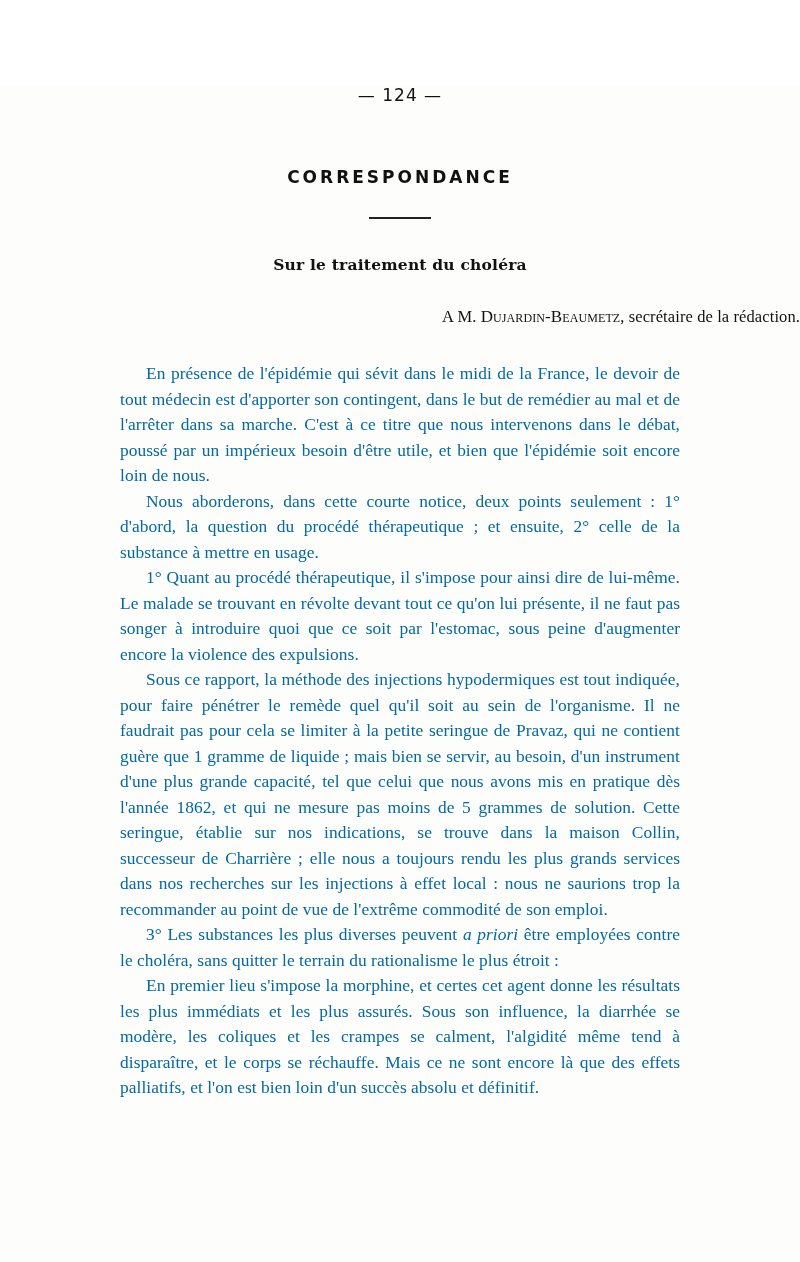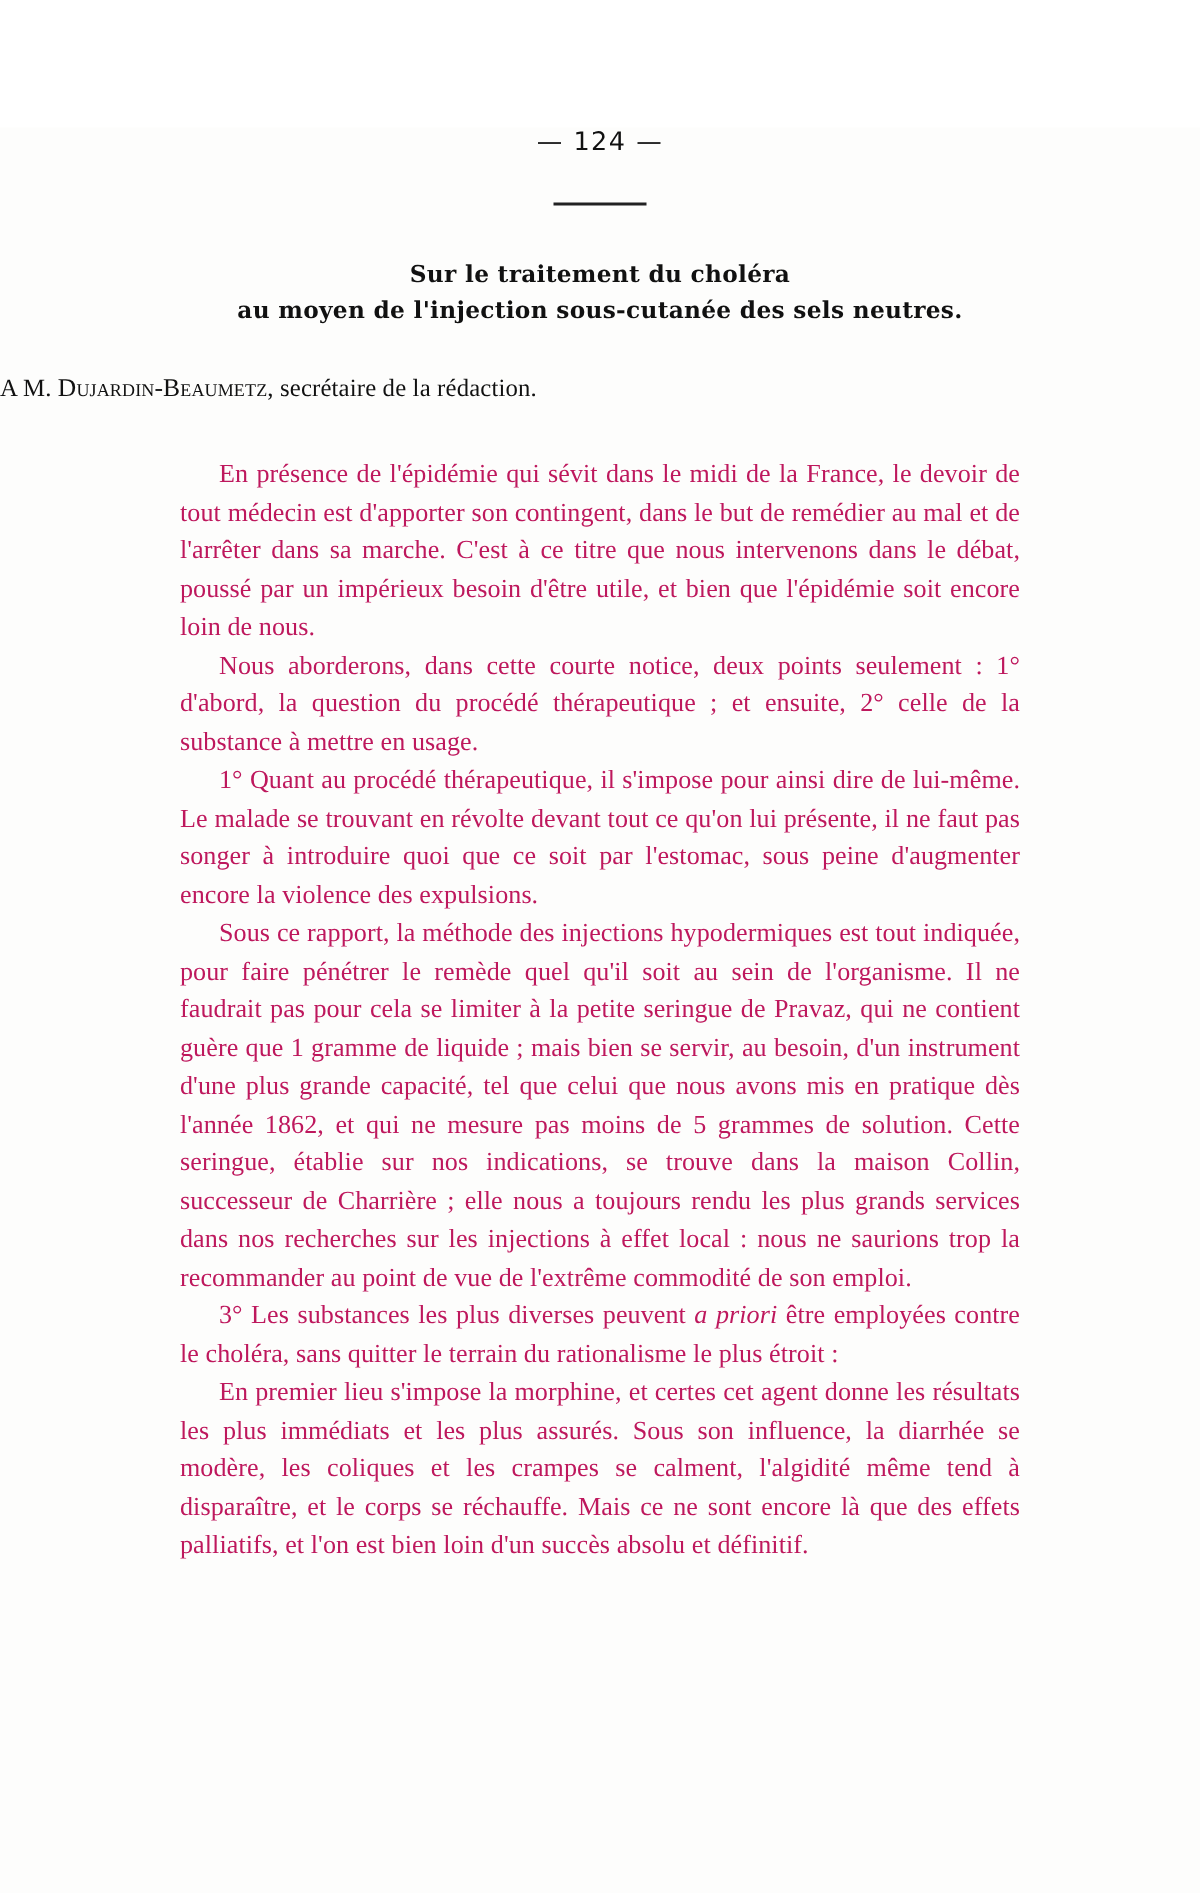--- a/index.html
+++ b/index.html
@@ -51,61 +51,61 @@
     font-family: "DejaVu Serif", serif;
     font-weight: bold;
     font-size: 15.5px;
     margin-top: 34px;
     line-height: 1.55;
     letter-spacing: 0.2px;
     color: #111;
     padding: 0 65px;
   }
   .addressee {
-    text-align: left;
+    text-align: right;
     font-size: 16.5px;
     margin-top: 30px;
     color: #111;
     letter-spacing: 0.1px;
   }
   .addressee .smallcaps {
     font-variant: small-caps;
     font-size: 17px;
   }
   .body-text {
     margin: 34px auto 0 auto;
     width: 560px;
     font-size: 17.4px;
     line-height: 1.465;
     text-align: justify;
-    color: #be185d;
+    color: #0369a1;
     letter-spacing: 0.05px;
   }
   .body-text p {
     margin: 0;
     text-indent: 26px;
   }
   .body-text p.cont {
     text-indent: 26px;
   }
   em { font-style: italic; }
 </style>
 </head>
 <body>
 
 <div class="page">
 
   <div class="page-number">— 124 —</div>
 
+  <div class="section-title">CORRESPONDANCE</div>
 
   <div class="rule"></div>
 
   <div class="article-title">
     <div>Sur le traitement du choléra</div>
-    <div>au moyen de l'injection sous-cutanée des sels neutres.</div>
   </div>
 
   <div class="addressee">
     <span>A M. </span><span class="smallcaps">Dujardin-Beaumetz</span><span>, secrétaire de la rédaction.</span>
   </div>
 
   <div class="body-text">
     <p>En présence de l'épidémie qui sévit dans le midi de la France, le devoir de tout médecin est d'apporter son contingent, dans le but de remédier au mal et de l'arrêter dans sa marche. C'est à ce titre que nous intervenons dans le débat, poussé par un impérieux besoin d'être utile, et bien que l'épidémie soit encore loin de nous.</p>
     <p>Nous aborderons, dans cette courte notice, deux points seulement : 1° d'abord, la question du procédé thérapeutique ; et ensuite, 2° celle de la substance à mettre en usage.</p>
     <p>1° Quant au procédé thérapeutique, il s'impose pour ainsi dire de lui-même. Le malade se trouvant en révolte devant tout ce qu'on lui présente, il ne faut pas songer à introduire quoi que ce soit par l'estomac, sous peine d'augmenter encore la violence des expulsions.</p>

